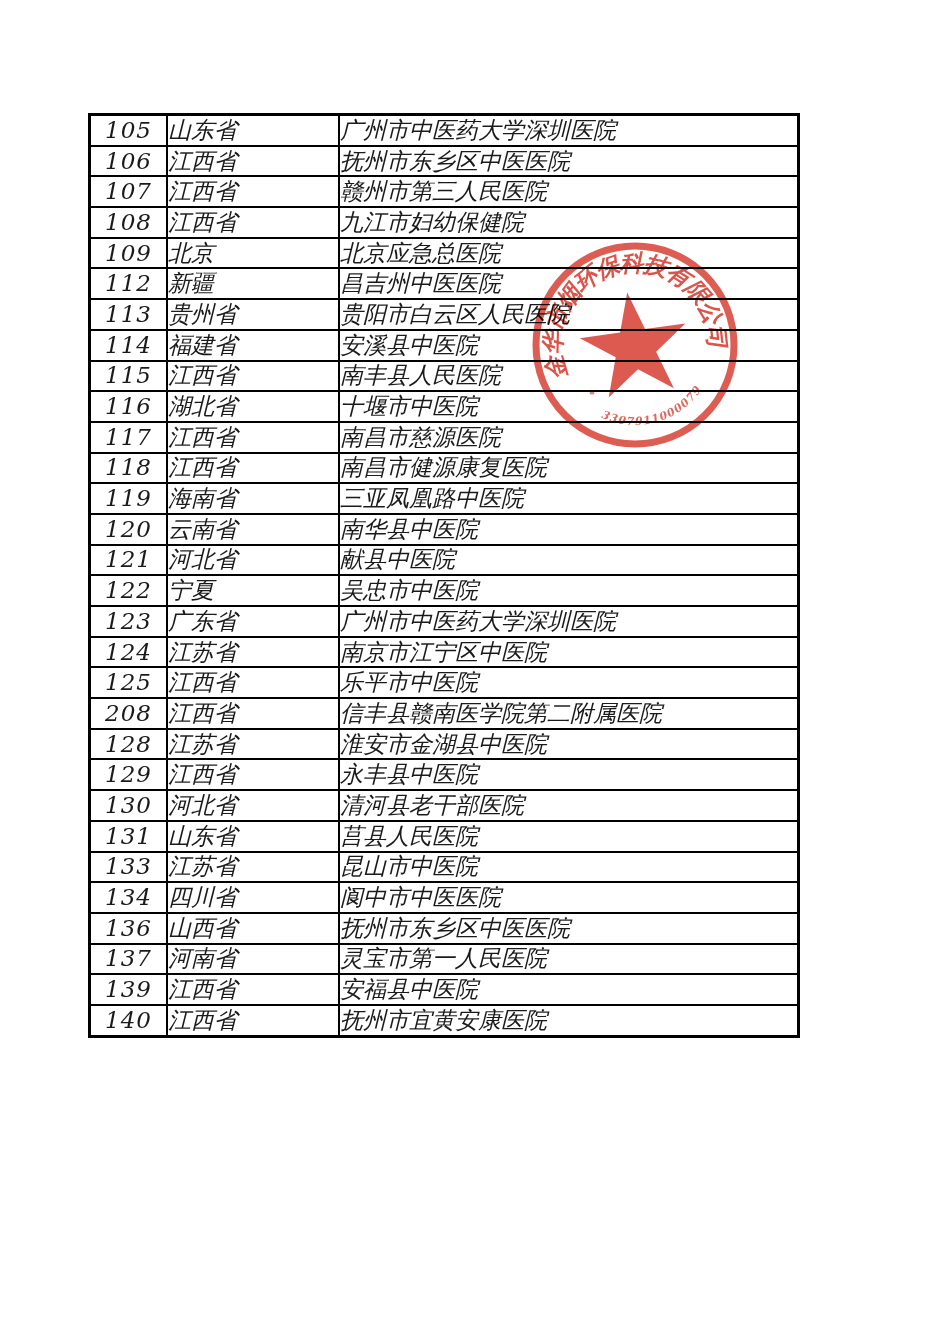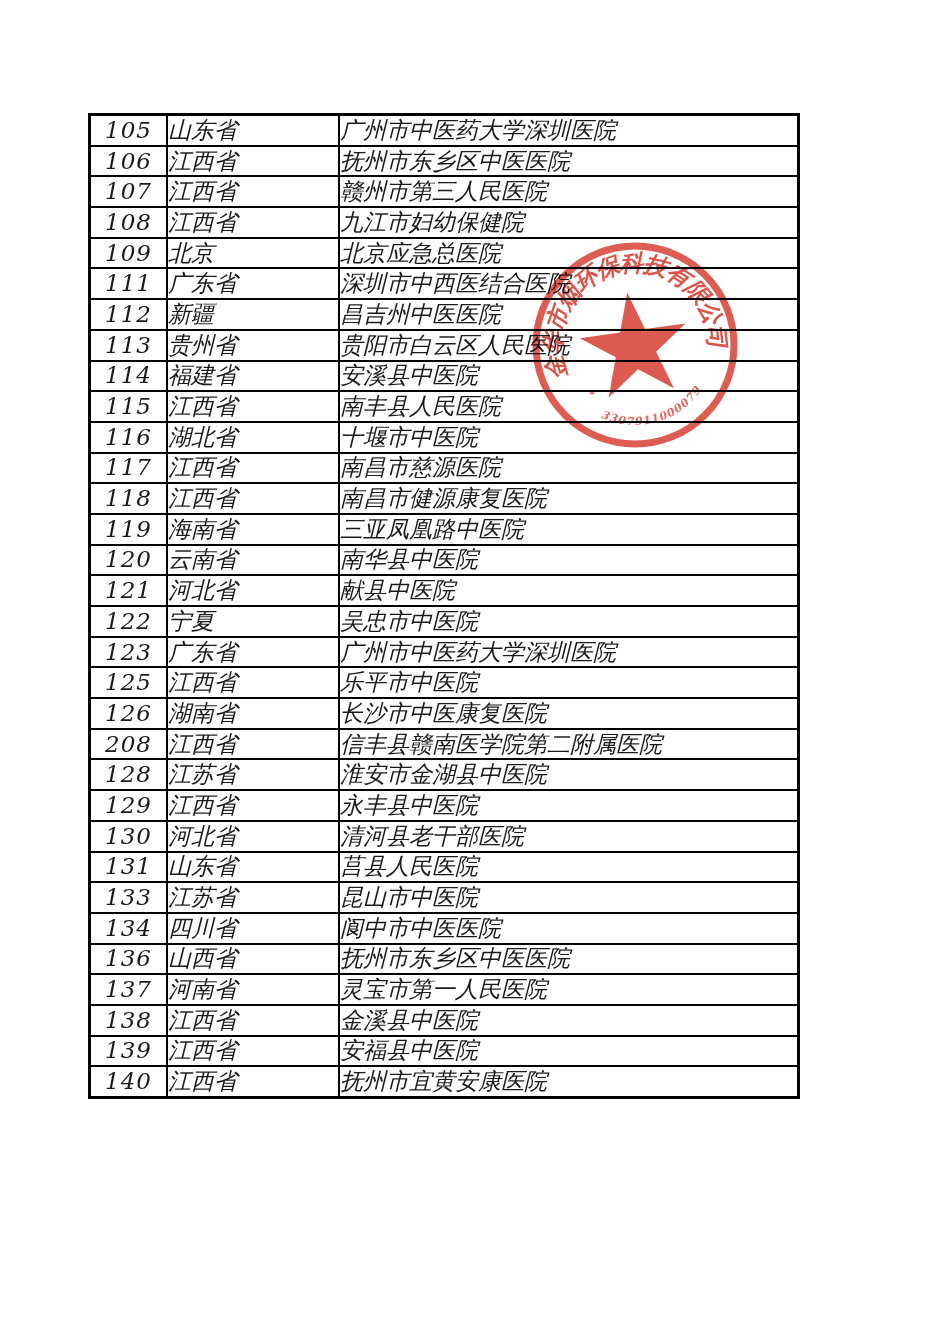--- a/index.html
+++ b/index.html
@@ -83,25 +83,20 @@
       <td class="col-hosp">九江市妇幼保健院</td>
     </tr>
 
     <tr class="hospital-row">
       <td class="col-num">109</td>
       <td class="col-prov">北京</td>
       <td class="col-hosp">北京应急总医院</td>
     </tr>
 
 
-    <tr class="hospital-row">
-      <td class="col-num">111</td>
-      <td class="col-prov">广东省</td>
-      <td class="col-hosp">深圳市中西医结合医院</td>
-    </tr>
 
     <tr class="hospital-row">
       <td class="col-num">112</td>
       <td class="col-prov">新疆</td>
       <td class="col-hosp">昌吉州中医医院</td>
     </tr>
 
     <tr class="hospital-row">
       <td class="col-num">113</td>
       <td class="col-prov">贵州省</td>
@@ -161,32 +156,32 @@
       <td class="col-prov">宁夏</td>
       <td class="col-hosp">吴忠市中医院</td>
     </tr>
 
     <tr class="hospital-row">
       <td class="col-num">123</td>
       <td class="col-prov">广东省</td>
       <td class="col-hosp">广州市中医药大学深圳医院</td>
     </tr>
 
+    <tr class="hospital-row">
+      <td class="col-num">124</td>
+      <td class="col-prov">江苏省</td>
+      <td class="col-hosp">南京市江宁区中医院</td>
+    </tr>
 
     <tr class="hospital-row">
       <td class="col-num">125</td>
       <td class="col-prov">江西省</td>
       <td class="col-hosp">乐平市中医院</td>
     </tr>
 
-    <tr class="hospital-row">
-      <td class="col-num">126</td>
-      <td class="col-prov">湖南省</td>
-      <td class="col-hosp">长沙市中医康复医院</td>
-    </tr>
 
     <tr class="hospital-row">
       <td class="col-num">208</td>
       <td class="col-prov">江西省</td>
       <td class="col-hosp">信丰县赣南医学院第二附属医院</td>
     </tr>
 
     <tr class="hospital-row">
       <td class="col-num">128</td>
       <td class="col-prov">江苏省</td>
@@ -230,25 +225,20 @@
       <td class="col-prov">山西省</td>
       <td class="col-hosp">抚州市东乡区中医医院</td>
     </tr>
 
     <tr class="hospital-row">
       <td class="col-num">137</td>
       <td class="col-prov">河南省</td>
       <td class="col-hosp">灵宝市第一人民医院</td>
     </tr>
 
-    <tr class="hospital-row">
-      <td class="col-num">138</td>
-      <td class="col-prov">江西省</td>
-      <td class="col-hosp">金溪县中医院</td>
-    </tr>
 
     <tr class="hospital-row">
       <td class="col-num">139</td>
       <td class="col-prov">江西省</td>
       <td class="col-hosp">安福县中医院</td>
     </tr>
 
     <tr class="hospital-row">
       <td class="col-num">140</td>
       <td class="col-prov">江西省</td>

